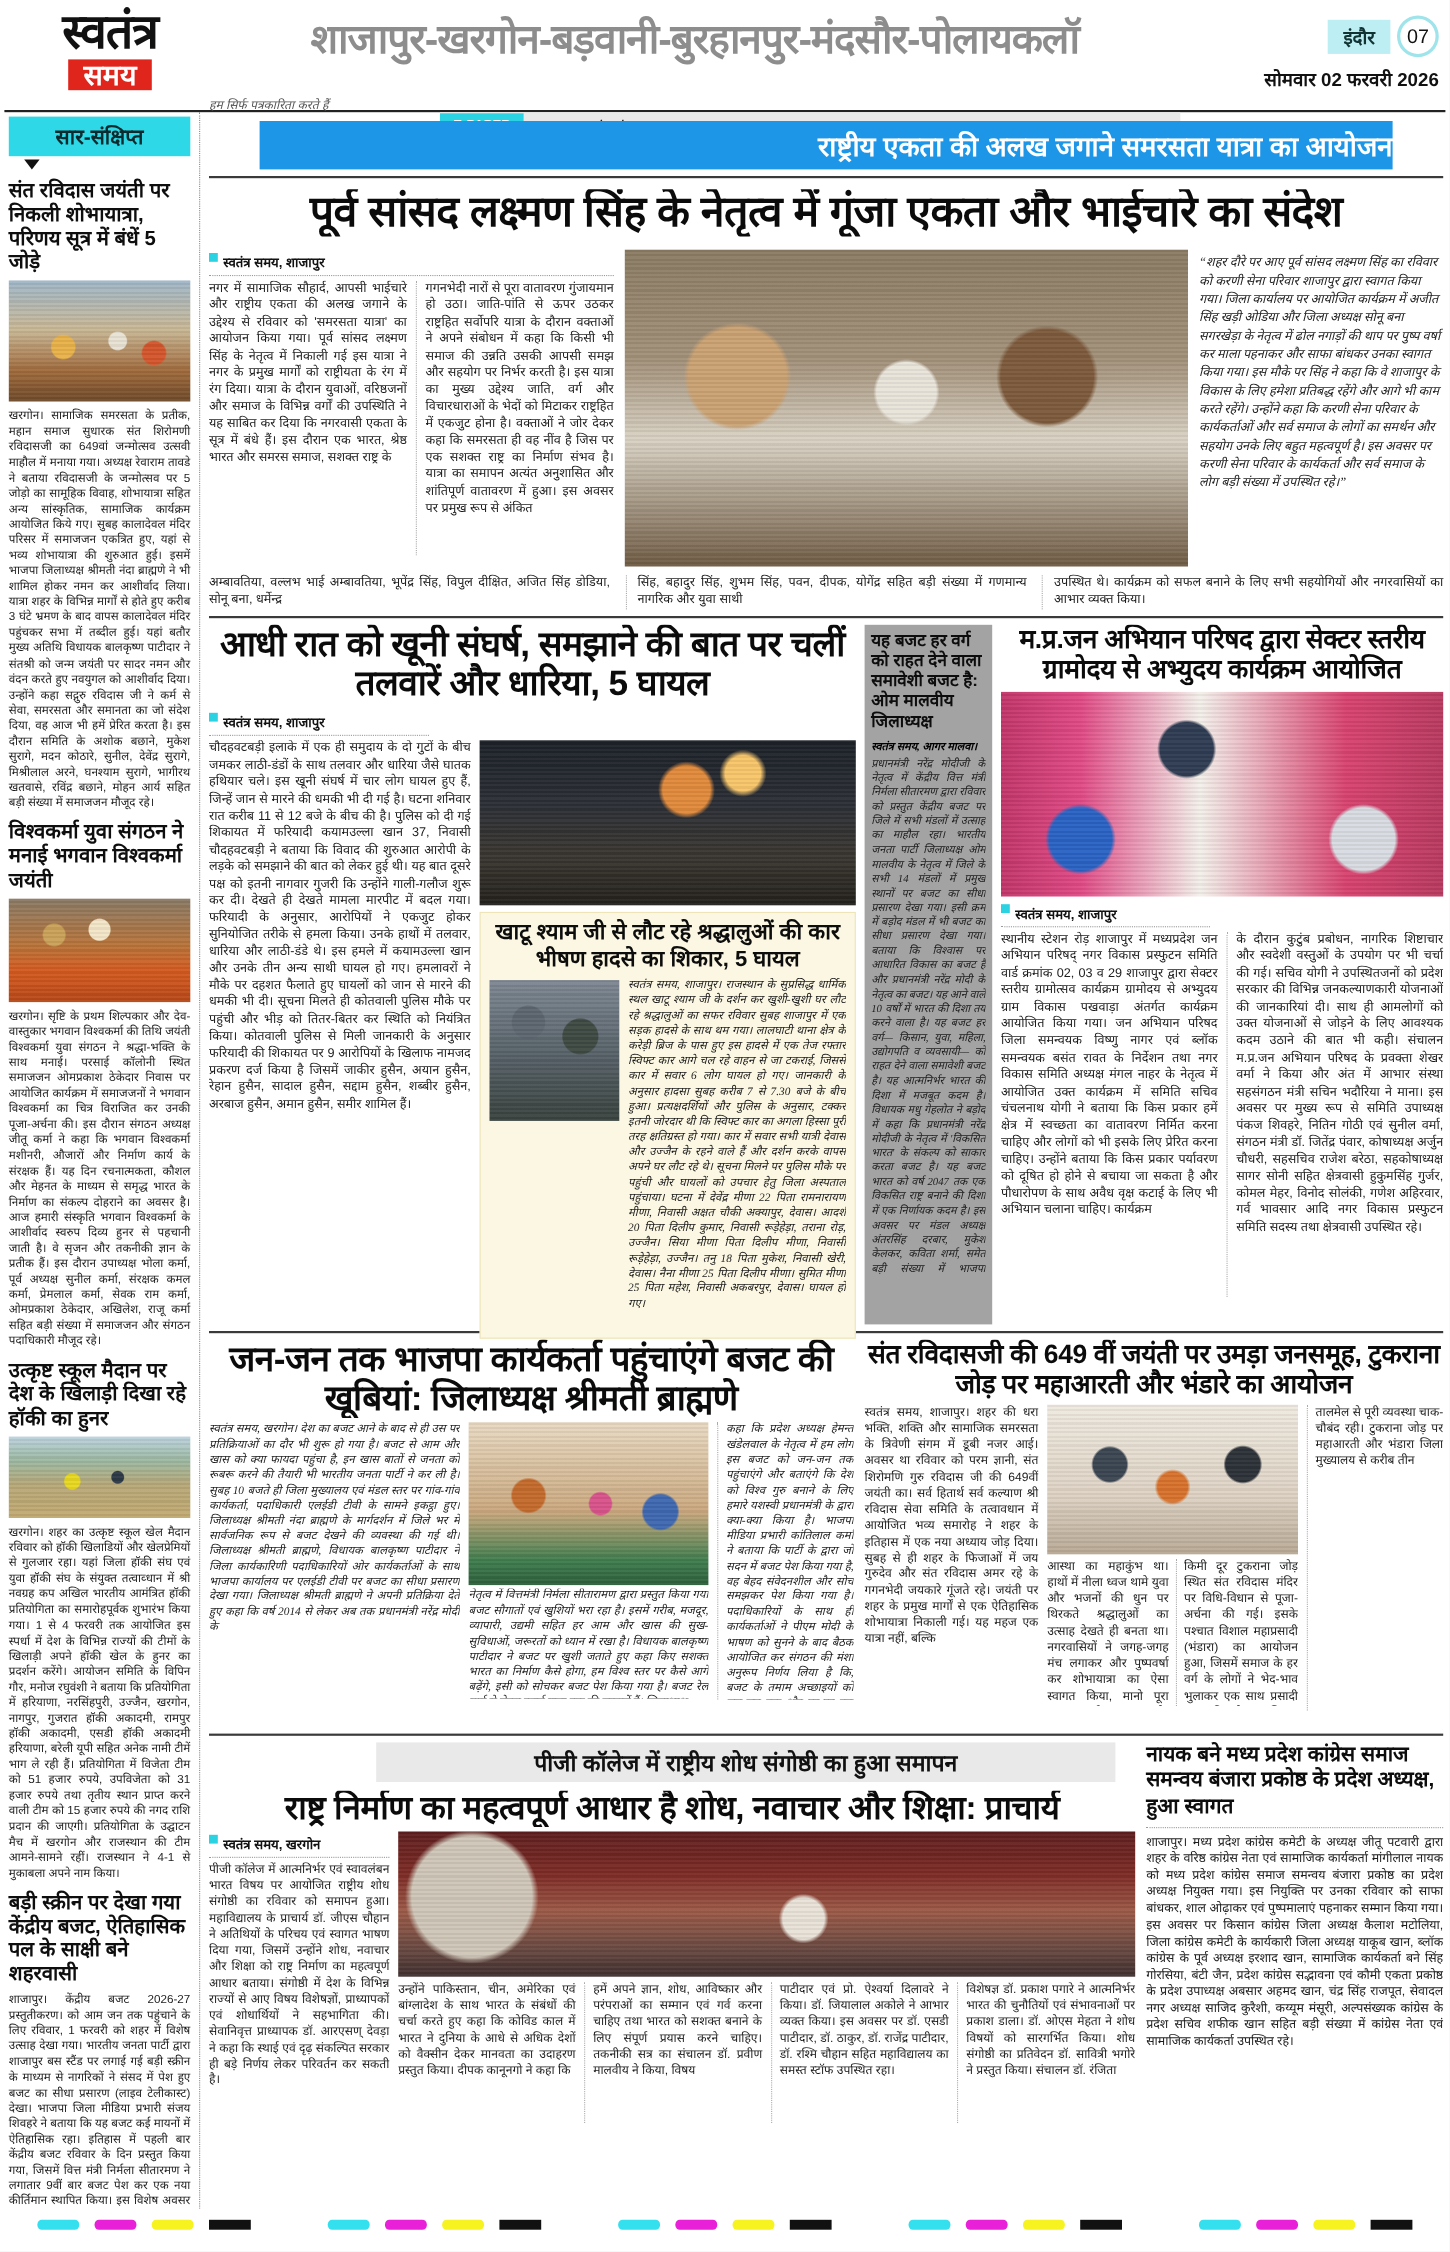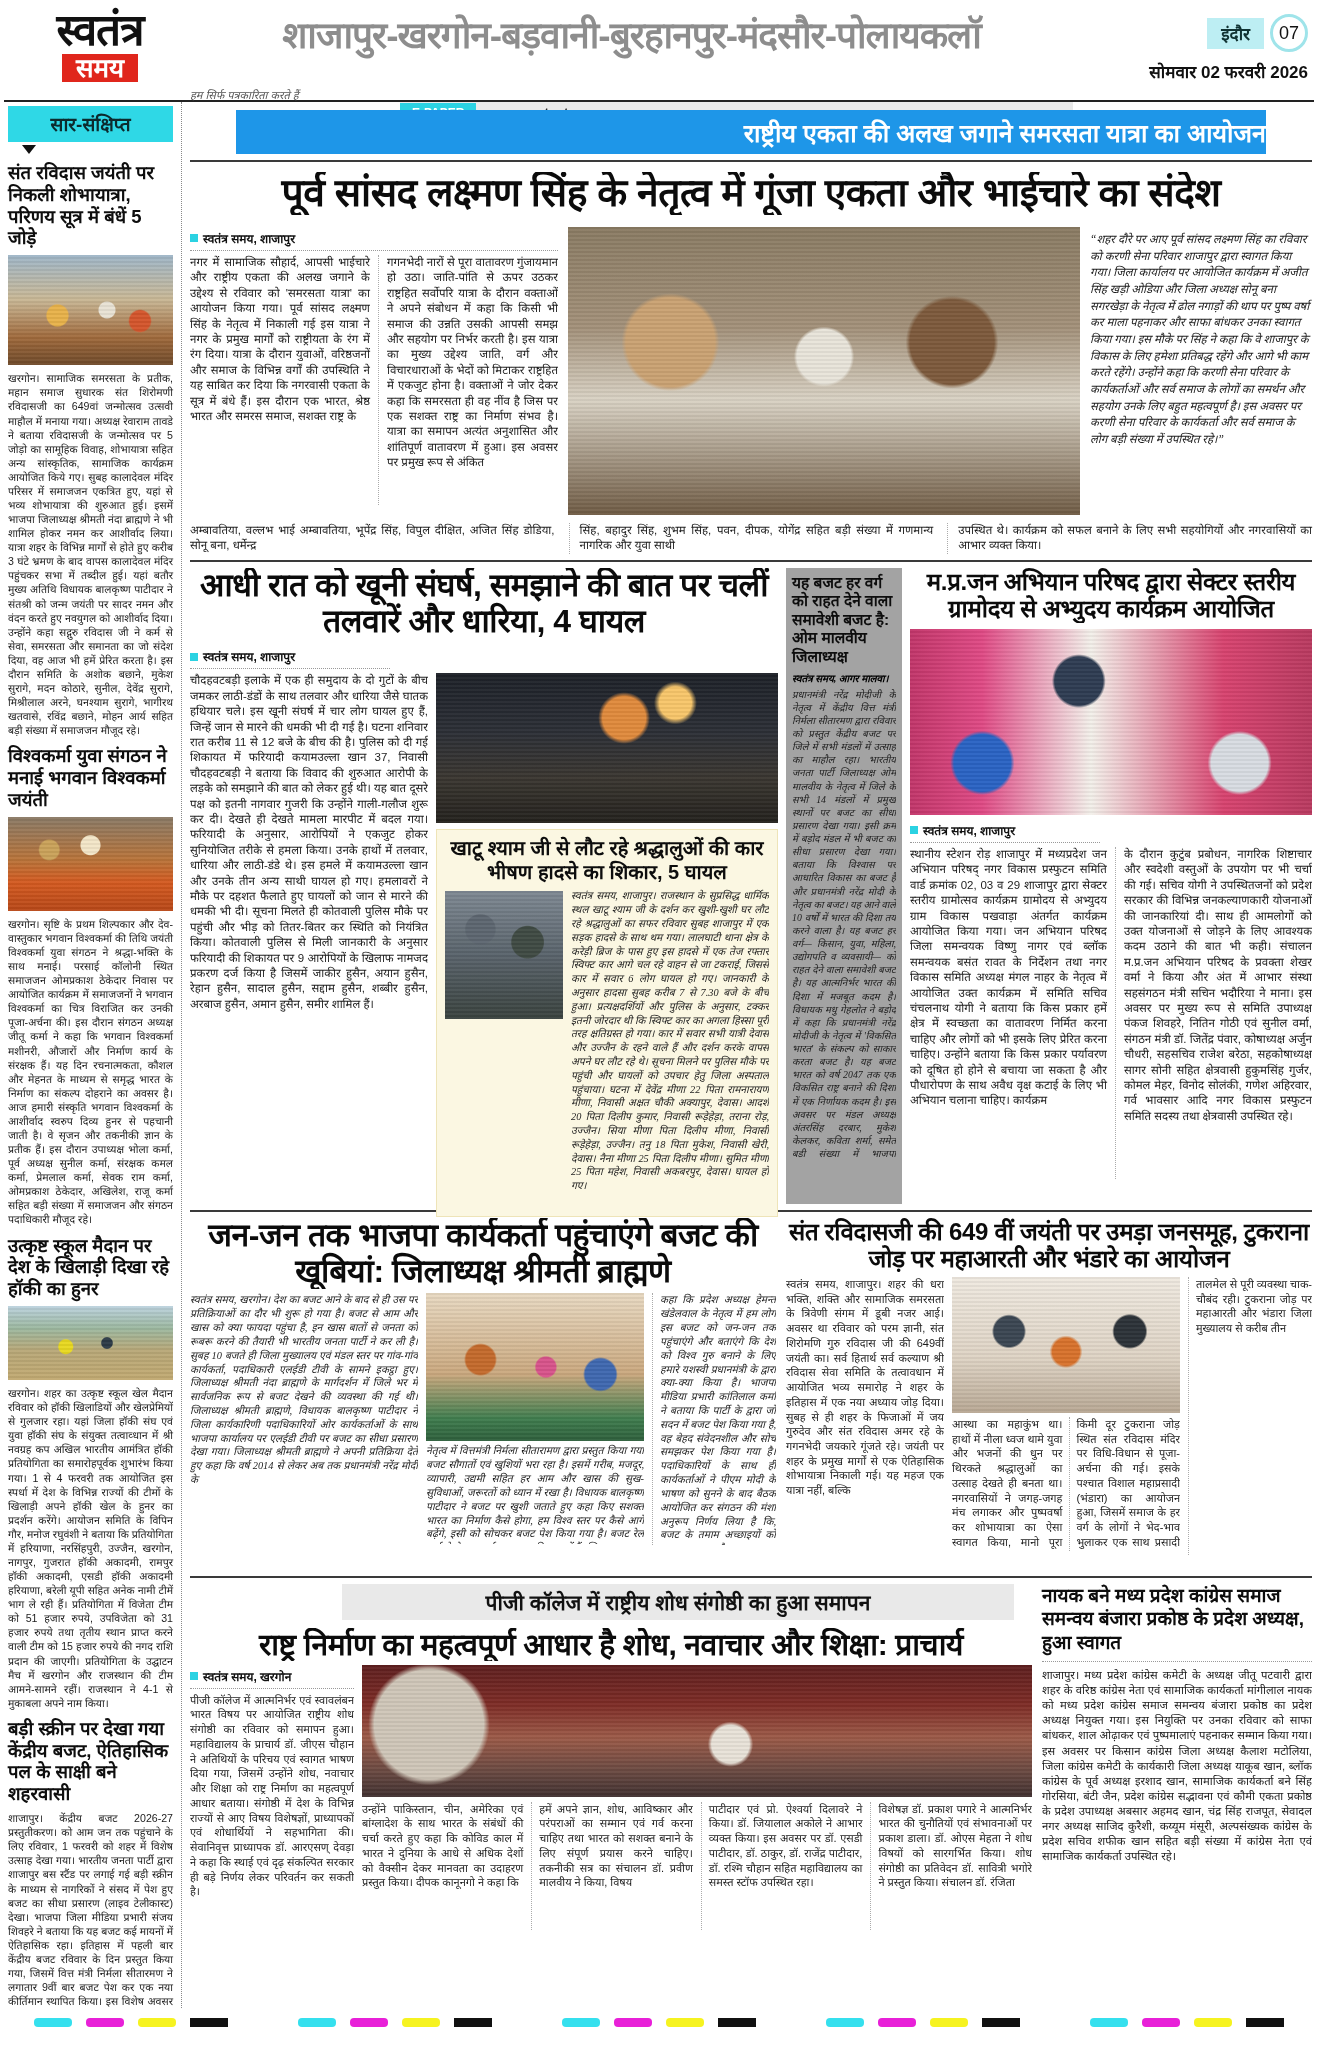--- a/index.html
+++ b/index.html
@@ -19,21 +19,21 @@
   .epaper { background:#2bd2e2; color:#fff; font-weight:bold; font-size:12px; padding:3px 12px; }
   .website { font-size:13px; color:#222; padding-left:10px; font-weight:bold; }
   .mast-right { width:235px; text-align:right; }
   .edition-row { display:flex; justify-content:flex-end; align-items:center; gap:6px; margin-top:6px; }
   .edition-badge { background:#bdeef3; color:#133; font-size:17px; font-weight:bold; padding:4px 14px; }
   .page-circle { display:inline-flex; width:38px; height:38px; border:3px solid #9fe4ea; border-radius:50%; background:#fff; align-items:center; justify-content:center; font-size:18px; font-weight:normal; color:#111; }
   .date-line { font-size:17px; font-weight:bold; color:#111; margin-top:8px; white-space:nowrap; }
 
   
   .content { display:flex; height:1906px; overflow:hidden; }
-  .byline { display:flex; align-items:center; gap:5px; font-size:12px; font-weight:bold; color:#111; border-bottom:1px dotted #999; padding:3px 0; margin-bottom:4px; }
+  .byline { display:flex; gap:5px; font-size:12px; font-weight:bold; color:#111; border-bottom:1px dotted #999; padding:3px 0; margin-bottom:4px; }
   .byline .sq { width:8px; height:8px; background:#2bd2e2; display:inline-block; }
   .body-txt { font-size:11.5px; line-height:1.34; color:#1c1c1c; text-align:justify; }
   .italic-txt { font-family:"Liberation Serif","DejaVu Serif",serif; font-style:italic; }
   .photo { position:relative; overflow:hidden; }
   .photo::after { content:""; position:absolute; inset:0; background:repeating-linear-gradient(0deg, rgba(255,255,255,.04) 0 2px, rgba(0,0,0,.05) 2px 4px); }
   .hrule { border-top:2px solid #3a3a3a; margin:6px 0; }
   .dotcol { border-left:1px dotted #aaa; }
 
   
   .leftcol { width:178px; padding:4px 8px 0 4px; border-right:1px dotted #888; overflow:hidden; }
@@ -237,21 +237,21 @@
           <div class="body-txt">अम्बावतिया, वल्लभ भाई अम्बावतिया, भूपेंद्र सिंह, विपुल दीक्षित, अजित सिंह डोडिया, सोनू बना, धर्मेन्द्र</div>
           <div class="body-txt dotcol" style="padding-left:10px;">सिंह, बहादुर सिंह, शुभम सिंह, पवन, दीपक, योगेंद्र सहित बड़ी संख्या में गणमान्य नागरिक और युवा साथी</div>
           <div class="body-txt dotcol" style="padding-left:10px;">उपस्थित थे। कार्यक्रम को सफल बनाने के लिए सभी सहयोगियों और नगरवासियों का आभार व्यक्त किया।</div>
         </div>
         <div class="hrule"></div>
       </section>
 
       <section class="sec2">
 
         <div class="fight">
-          <h2 class="headline-lg" style="max-height:92px;overflow:hidden;">आधी रात को खूनी संघर्ष, समझाने की बात पर चलीं तलवारें और धारिया, 4 घायल</h2>
+          <h2 class="headline-lg" style="max-height:92px;overflow:hidden;">आधी रात को खूनी संघर्ष, समझाने की बात पर चलीं तलवारें और धारिया, 5 घायल</h2>
           <div class="byline" style="width:200px;margin-top:6px;">
               <span class="sq"></span>
               <span>स्वतंत्र समय, शाजापुर</span>
             </div>
           <div class="fight-row">
             <div class="fight-col body-txt" style="height:478px;overflow:hidden;">चौदहवटबड़ी इलाके में एक ही समुदाय के दो गुटों के बीच जमकर लाठी-डंडों के साथ तलवार और धारिया जैसे घातक हथियार चले। इस खूनी संघर्ष में चार लोग घायल हुए हैं, जिन्हें जान से मारने की धमकी भी दी गई है। घटना शनिवार रात करीब 11 से 12 बजे के बीच की है। पुलिस को दी गई शिकायत में फरियादी कयामउल्ला खान 37, निवासी चौदहवटबड़ी ने बताया कि विवाद की शुरुआत आरोपी के लड़के को समझाने की बात को लेकर हुई थी। यह बात दूसरे पक्ष को इतनी नागवार गुजरी कि उन्होंने गाली-गलौज शुरू कर दी। देखते ही देखते मामला मारपीट में बदल गया। फरियादी के अनुसार, आरोपियों ने एकजुट होकर सुनियोजित तरीके से हमला किया। उनके हाथों में तलवार, धारिया और लाठी-डंडे थे। इस हमले में कयामउल्ला खान और उनके तीन अन्य साथी घायल हो गए। हमलावरों ने मौके पर दहशत फैलाते हुए घायलों को जान से मारने की धमकी भी दी। सूचना मिलते ही कोतवाली पुलिस मौके पर पहुंची और भीड़ को तितर-बितर कर स्थिति को नियंत्रित किया। कोतवाली पुलिस से मिली जानकारी के अनुसार फरियादी की शिकायत पर 9 आरोपियों के खिलाफ नामजद प्रकरण दर्ज किया है जिसमें जाकीर हुसैन, अयान हुसैन, रेहान हुसैन, सादाल हुसैन, सद्दाम हुसैन, शब्बीर हुसैन, अरबाज हुसैन, अमान हुसैन, समीर शामिल हैं।</div>
             <div class="fight-stack">
               <div class="night-photo photo"></div>
               <div class="yellow-box">
                 <div class="yellow-title">खाटू श्याम जी से लौट रहे श्रद्धालुओं की कार भीषण हादसे का शिकार, 5 घायल</div>

